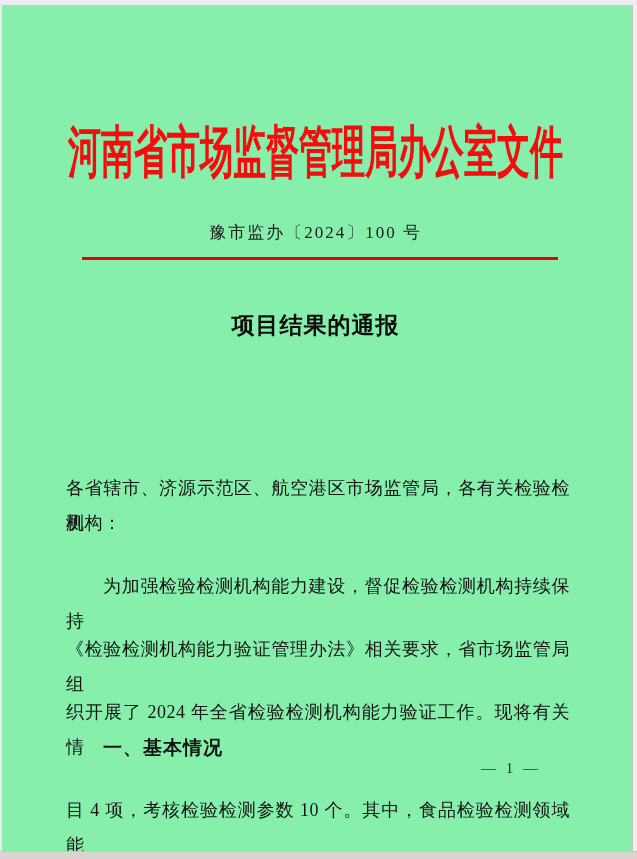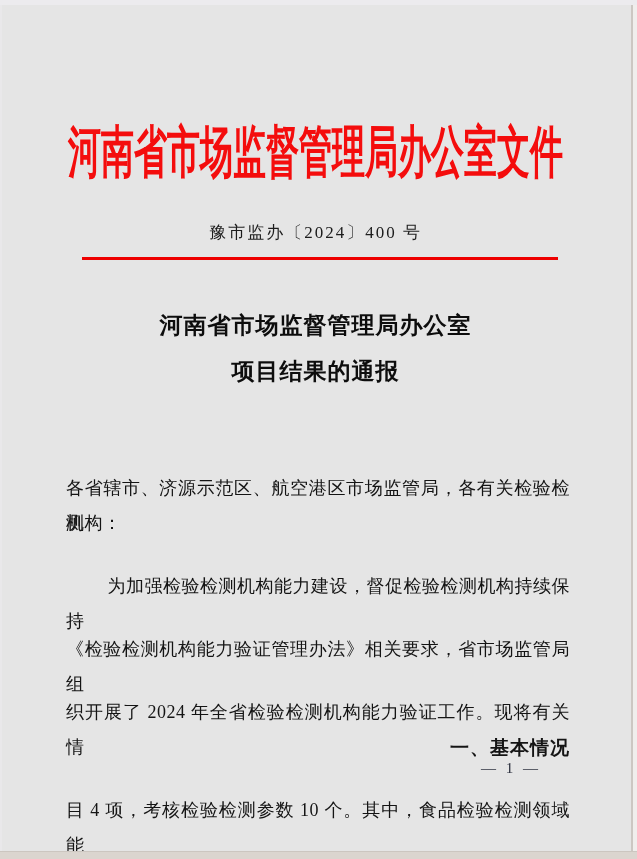--- a/index.html
+++ b/index.html
@@ -6,21 +6,21 @@
   html, body { width: 637px; height: 859px; }
   body {
     font-family: "Liberation Serif", "DejaVu Serif", serif;
     background: #ffffff;
     position: relative;
     overflow: hidden;
   }
   .page {
     position: absolute;
     inset: 0;
-    background: #e5e5e5;
+    background: #86efac;
   }
   
   .edge-top    { position: absolute; top: 0; left: 0; right: 0; height: 5px; background: #ecebee; }
   .edge-left   { position: absolute; top: 5px; bottom: 7px; left: 0; width: 2px; background: #e9e8ea; }
   .edge-right-line { position: absolute; top: 5px; bottom: 7px; right: 4px; width: 2px; background: #ccc7c2; }
   .edge-right-band { position: absolute; top: 5px; bottom: 7px; right: 0; width: 4px; background: #f0eeec; }
   .edge-bottom { position: absolute; bottom: 0; left: 0; right: 0; height: 7px; background: #dbd5cf; }
   .edge-bottom-line { position: absolute; bottom: 7px; left: 0; right: 0; height: 1px; background: #ccc6c0; }
 
   .masthead {
@@ -76,21 +76,21 @@
     line-height: 35px;
     white-space: nowrap;
     overflow: visible;
   }
   .body-text .line.fill {
     white-space: normal;
     text-align: justify;
     text-align-last: justify;
     margin-top: 28px;
   }
-  .body-text .line.indent { text-indent: 37px; text-align: right; }
+  .body-text .line.indent { text-indent: 37px; }
   .body-text .line.heading {
     font-family: "Liberation Sans", "DejaVu Sans", sans-serif;
     font-weight: bold;
     font-size: 19px;
     letter-spacing: 1px;
   }
   .page-number {
     position: absolute;
     top: 760px; right: 96px;
     font-size: 15px;
@@ -100,26 +100,25 @@
 </style>
 </head>
 <body>
 
 <div class="page">
 
   <div class="masthead">
     <span class="stretch">河南省市场监督管理局办公室文件</span>
   </div>
 
-  <div class="doc-number">豫市监办〔2024〕400 号</div>
+  <div class="doc-number">豫市监办〔2024〕100 号</div>
 
   <div class="red-divider"></div>
 
   <div class="doc-title">
-    <div>河南省市场监督管理局办公室</div>
     <div>项目结果的通报</div>
   </div>
 
   <div class="body-text">
       <div class="line fill">各省辖市、济源示范区、航空港区市场监管局，各有关检验检测</div>
       <div class="line">机构：</div>
       <div class="line indent fill">为加强检验检测机构能力建设，督促检验检测机构持续保持</div>
       <div class="line fill">《检验检测机构能力验证管理办法》相关要求，省市场监管局组</div>
       <div class="line fill">织开展了 2024 年全省检验检测机构能力验证工作。现将有关情</div>
       <div class="line heading indent">一、基本情况</div>

